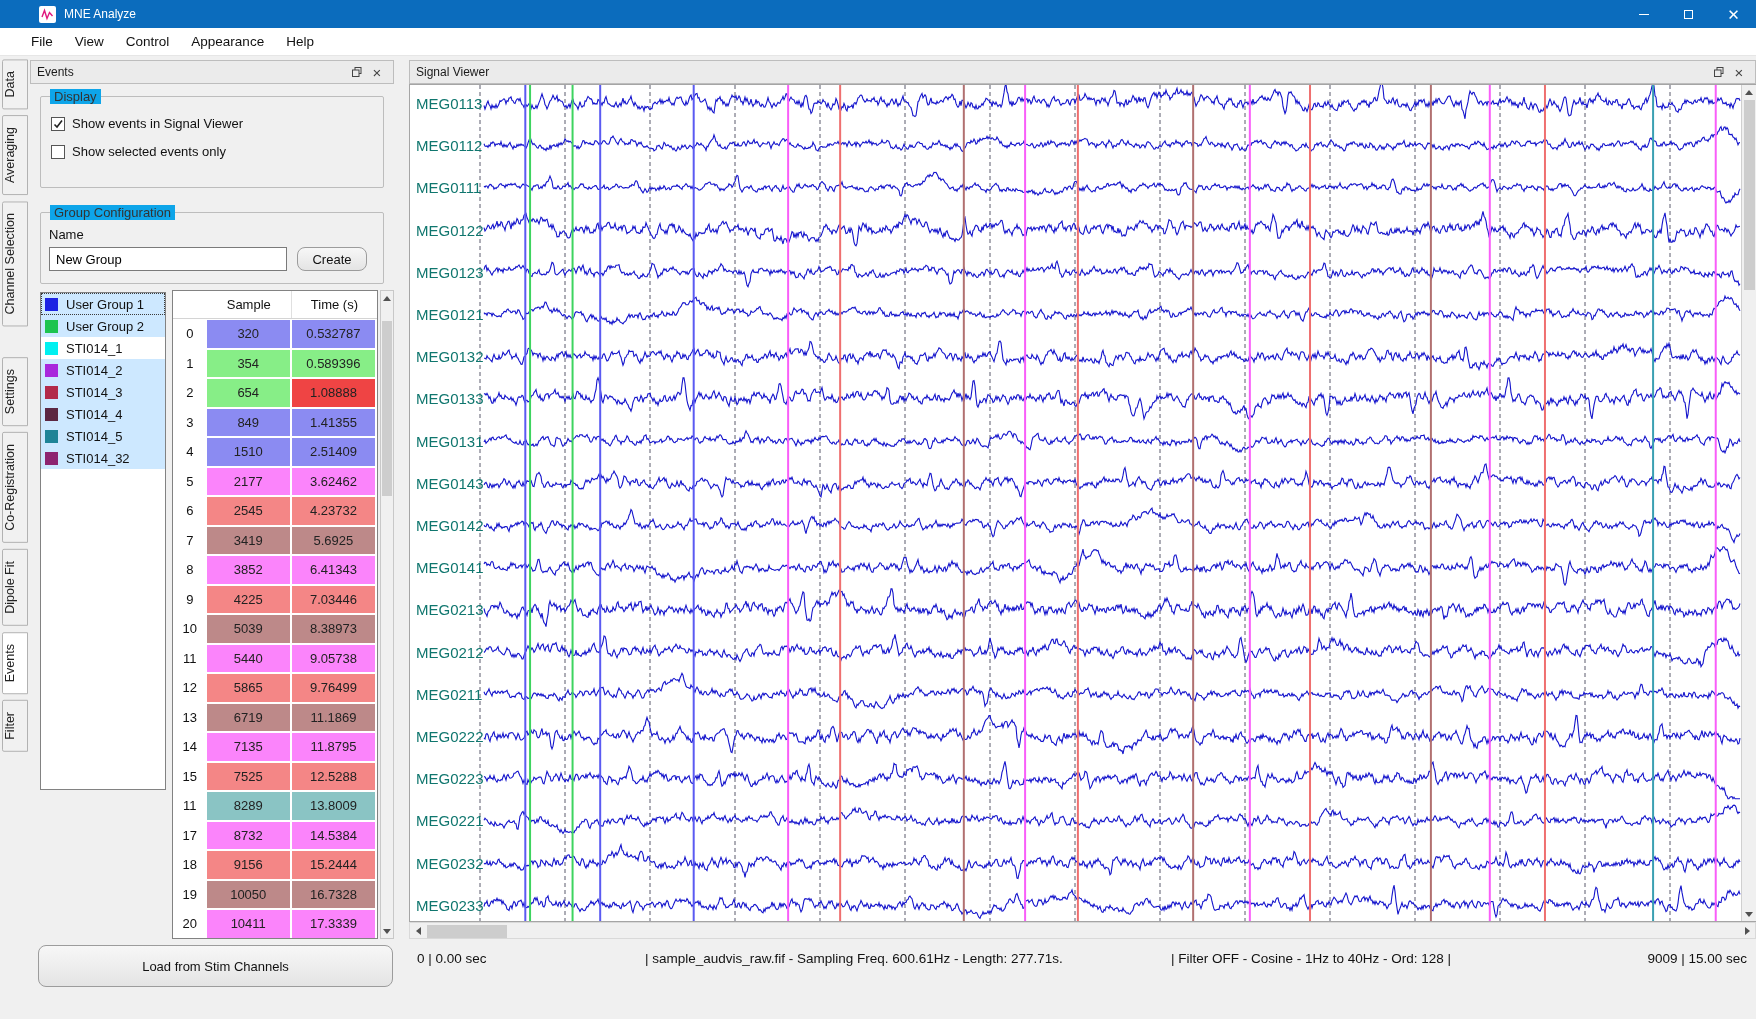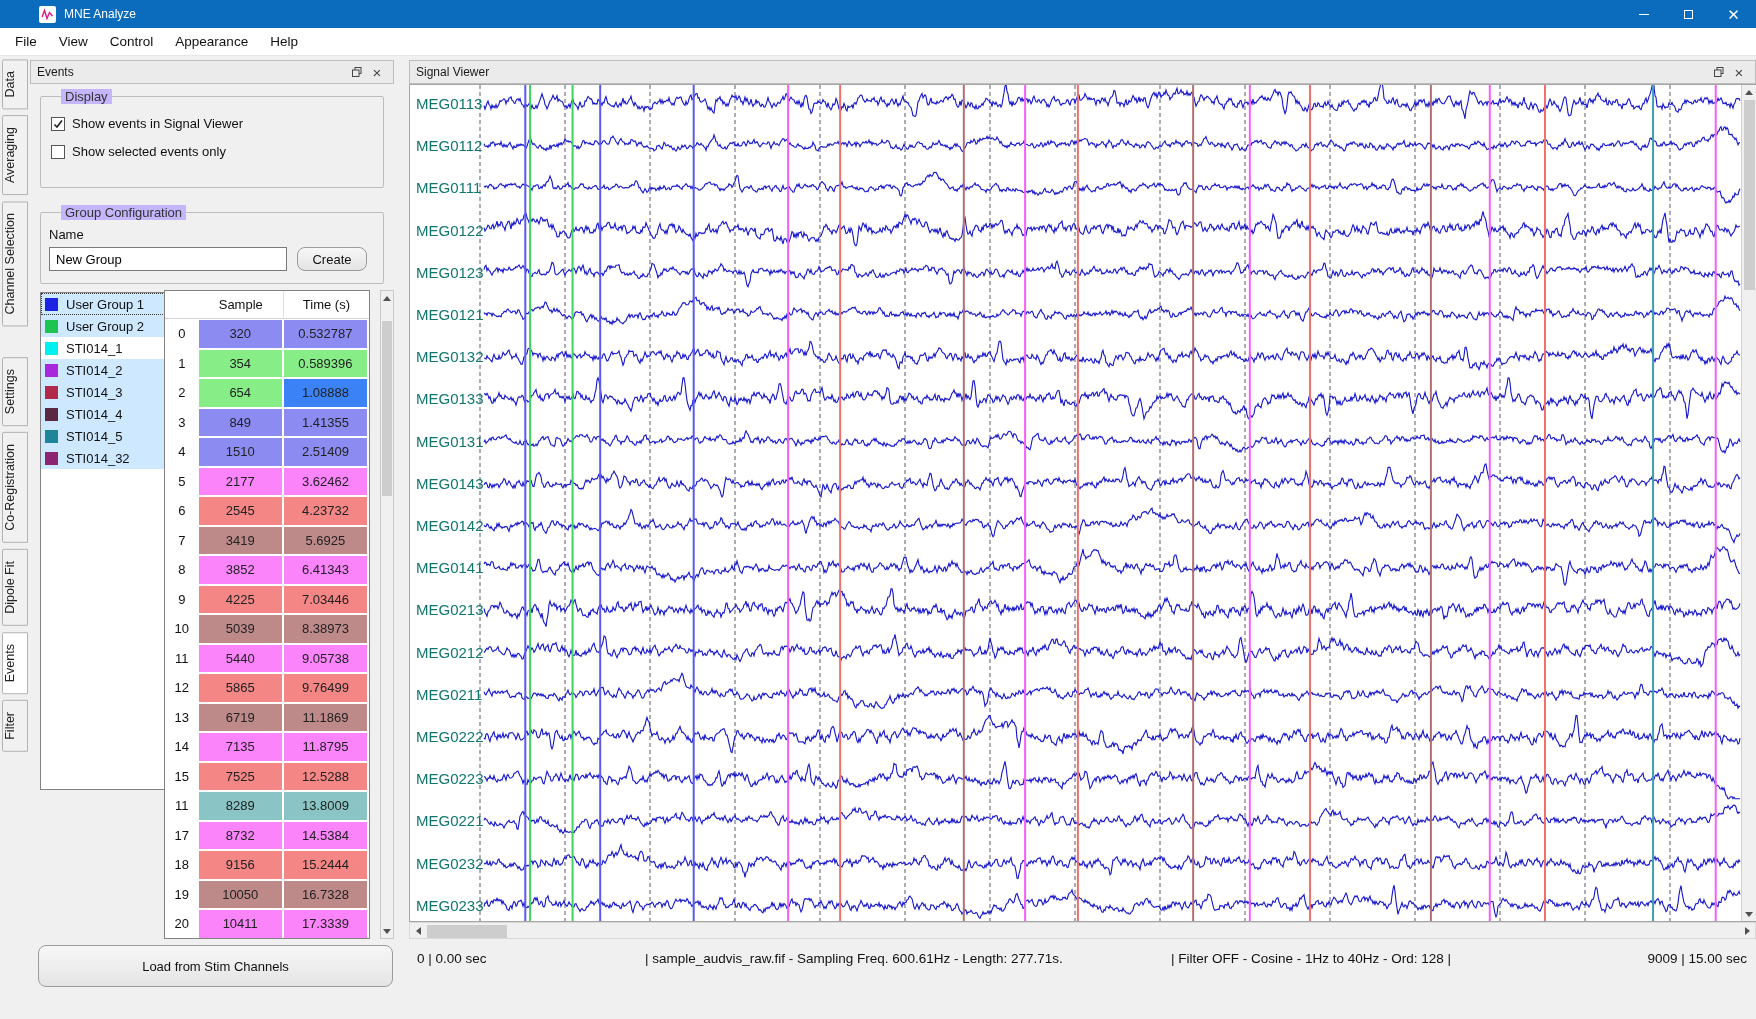--- a/index.html
+++ b/index.html
@@ -11,55 +11,55 @@
   #titlebar { position:absolute; left:0; top:0; width:1756px; height:28px; background:#0b6cbd; display:flex; align-items:center;padding-left:31px; }
   #app-icon { width:17px; height:17px; margin-left:8px; background:#fff; border-radius:2px; display:flex; align-items:center; justify-content:center; }
   #title-text { color:#fff; font-size:12px; margin-left:8px; }
   #win-controls { position:absolute; right:0; top:0; height:28px; display:flex; }
   .win-btn { width:45px; height:28px; display:flex; align-items:center; justify-content:center; }
   .min-glyph { width:10px; height:1px; background:#fff; }
   .max-glyph { width:9px; height:9px; border:1px solid #fff; }
   .close-glyph { color:#fff; font-size:15px; line-height:1; }
 
   
-  #menubar { position:absolute; left:0; top:28px; width:1756px; height:28px; background:#ffffff; display:flex; align-items:center; padding-left:4px; border-bottom:1px solid #e6e6e6; }
+  #menubar { position:absolute; left:0; top:28px; width:1756px; height:28px; background:#ffffff; display:flex; align-items:center; padding-left:20px; border-bottom:1px solid #e6e6e6; }
   .menu-item { padding:5px 11px; font-size:13.5px; color:#111; }
 
   
   #tabstrip { position:absolute; left:0; top:56px; width:30px; height:963px; display:flex; flex-direction:column; padding-top:3px; }
   .side-tab { writing-mode:vertical-rl; transform:rotate(180deg); margin:0 0 6px 2px; width:26px; padding:11px 0; background:#f1f1f1; border:1px solid #b2b2b2; border-radius:0 2px 2px 0; font-size:12.5px; color:#222; text-align:center; }
   .side-tab.selected { background:#ffffff; }
 
   
   .dock-header { position:absolute; height:24px; background:#ebebeb; border:1px solid #bdbdbd; display:flex; align-items:center; padding:0 6px; }
   .dock-title { font-size:12px; color:#1a1a1a; flex:1; }
   .dock-btn { width:20px; height:18px; display:flex; align-items:center; justify-content:center; }
   .dock-close { color:#444; font-size:15px; line-height:1; }
 
   
   #events-content { position:absolute; left:30px; top:84px; width:364px; height:891px; background:#f0f0f0; }
   .groupbox { position:absolute; border:1px solid #bdbdbd; border-radius:2px; }
-  .groupbox-title { position:absolute; top:-8px; left:20px; background:#c4b5fd; padding:0 4px; font-size:13px; color:#333; }
+  .groupbox-title { position:absolute; top:-8px; left:9px; background:#0ea5e9; padding:0 4px; font-size:13px; color:#333; }
   .cb-row { position:absolute; left:10px; display:flex; align-items:center; }
   .checkbox { width:14px; height:14px; background:#fff; border:1px solid #555; position:relative; }
   .cb-label { margin-left:7px; font-size:13px; color:#111; }
   #name-label { position:absolute; left:8px; top:14px; font-size:13px; color:#111; }
   #name-input { position:absolute; left:8px; top:34px; width:238px; height:24px; border:1px solid #7a7a7a; background:#fff; padding:0 6px; font-size:13px; font-family:"Liberation Sans",sans-serif; }
   #create-btn, #load-btn { background:linear-gradient(#f7f7f7,#e4e4e4); border:1px solid #9c9c9c; border-radius:8px; font-size:13px; color:#111; display:flex; align-items:center; justify-content:center; }
   #create-btn { position:absolute; left:256px; top:34px; width:70px; height:24px; }
   #load-btn { position:absolute; left:8px; top:861px; width:355px; height:42px; }
 
   #group-list { position:absolute; left:10px; top:208px; width:126px; height:498px; background:#fff; border:1px solid #828282; overflow:hidden; }
   .group-item { height:22px; display:flex; align-items:center; padding-left:4px; }
   .group-item.selected { background:#cde8ff; }
   .group-item.focused { outline:1px dotted #3a3a3a; outline-offset:-1px; }
   .swatch { width:13px; height:13px; flex:0 0 13px; }
   .group-label { margin-left:8px; font-size:13px; color:#111; white-space:nowrap; }
 
-  #event-table { position:absolute; left:134px; top:206px; width:206px; height:649px; background:#fff; border:1px solid #828282; overflow:hidden; }
+  #event-table { position:absolute; left:142px; top:206px; width:206px; height:649px; background:#fff; border:1px solid #828282; overflow:hidden; }
   #table-header { display:flex; height:28px; border-bottom:1px solid #d4d4d4; }
   .th { display:flex; align-items:center; justify-content:center; font-size:13px; color:#111; border-right:1px solid #e0e0e0; }
   .th-index { width:34px; border-right:none; }
   .th-sample { width:86px; }
   .th-time { width:86px; border-right:none; }
   .trow { height:29.5px; display:flex; }
   .tindex { width:34px; display:flex; align-items:center; justify-content:center; font-size:13px; color:#111; }
   .tcell { width:84px; margin:1px 2px 1px 0; display:flex; align-items:center; justify-content:center; font-size:13px; color:#222; }
 
   .vscroll { position:absolute; background:#f0f0f0; }
@@ -213,21 +213,21 @@
             <span class="tcell" style="background: rgb(139, 139, 242);">0.532787</span>
           </div>
           <div class="trow">
             <span class="tindex">1</span>
             <span class="tcell" style="background: rgb(135, 238, 135);">354</span>
             <span class="tcell" style="background: rgb(135, 238, 135);">0.589396</span>
           </div>
           <div class="trow">
             <span class="tindex">2</span>
             <span class="tcell" style="background: rgb(135, 238, 135);">654</span>
-            <span class="tcell" style="background: #3b82f6;">1.08888</span>
+            <span class="tcell" style="background: #ef4444;">1.08888</span>
           </div>
           <div class="trow">
             <span class="tindex">3</span>
             <span class="tcell" style="background: rgb(139, 139, 242);">849</span>
             <span class="tcell" style="background: rgb(139, 139, 242);">1.41355</span>
           </div>
           <div class="trow">
             <span class="tindex">4</span>
             <span class="tcell" style="background: rgb(139, 139, 242);">1510</span>
             <span class="tcell" style="background: rgb(139, 139, 242);">2.51409</span>

